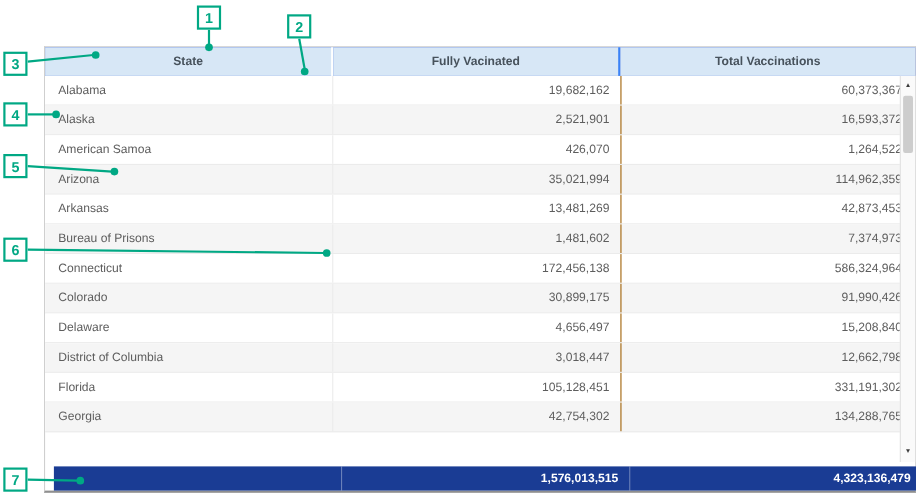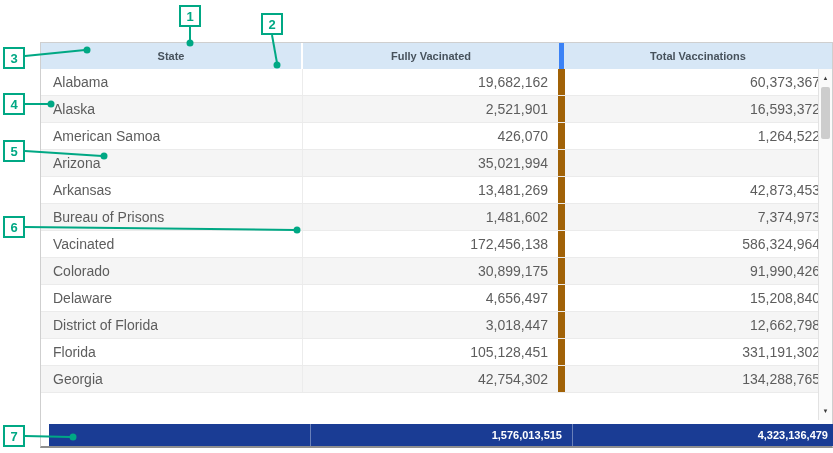--- a/index.html
+++ b/index.html
@@ -7,30 +7,30 @@
   .stage { position:relative; width:833px; height:453px; background:#ffffff; overflow:hidden; }
 
   
   .table-widget { position:absolute; left:40px; top:42px; width:793px; height:406px;
                   background:#ffffff; border:1px solid #cfcfcf; border-bottom:2px solid #8f8f8f; }
 
   .thead { display:flex; height:26px; background:#1d4ed8; }
   .th { background:#d7e7f6; color:#47525c; font-size:11px; font-weight:bold;
         display:flex; align-items:center; justify-content:center; cursor:pointer; }
   .th.c-state { width:262px; border-right:2px solid #ffffff; }
-  .th.c-fully { width:261px; border-right:5px solid #3b82f6; }
+  .th.c-fully { width:261px; border-right:2px solid #3b82f6; }
   .th.c-total { flex:1; }
 
   .tbody { position:absolute; top:26px; left:0; width:791px; height:351px; overflow:hidden; }
   .trow { display:flex; height:27px; background:#ffffff; border-bottom:1px solid #ebebeb;
-          font-size:14px; color:#5d5d5d; }
+          font-size:11px; color:#5d5d5d; }
   .trow:nth-child(even) { background:#f5f5f5; }
   .td { display:flex; align-items:center; }
   .td.c-state { width:262px; padding-left:12px; border-right:1px solid #ececec; }
-  .td.c-fully { width:262px; justify-content:flex-end; padding-right:10px; border-right:7px solid #a16207; }
+  .td.c-fully { width:262px; justify-content:flex-end; padding-right:10px; border-right:1px solid #a16207; }
   .td.c-total { flex:1; justify-content:flex-end; padding-right:12px; }
 
   
   .total-row { position:absolute; left:8px; bottom:0; width:791px; height:22px;
                background:#1a3c94; display:flex; font-size:11px; font-weight:bold; color:#ffffff; }
   .total-row .td.c-state { border-right:1px solid rgba(255,255,255,0.35); }
   .total-row .td.c-fully { border-right:1px solid rgba(255,255,255,0.35); }
 
   
   .scrollbar { position:absolute; right:0; top:26px; width:14px; height:351px;
@@ -74,48 +74,49 @@
         <div class="td c-total">16,593,372</div>
       </div>
       <div class="trow">
         <div class="td c-state">American Samoa</div>
         <div class="td c-fully">426,070</div>
         <div class="td c-total">1,264,522</div>
       </div>
       <div class="trow">
         <div class="td c-state">Arizona</div>
         <div class="td c-fully">35,021,994</div>
+        <div class="td c-total">114,962,359</div>
       </div>
       <div class="trow">
         <div class="td c-state">Arkansas</div>
         <div class="td c-fully">13,481,269</div>
         <div class="td c-total">42,873,453</div>
       </div>
       <div class="trow">
         <div class="td c-state">Bureau of Prisons</div>
         <div class="td c-fully">1,481,602</div>
         <div class="td c-total">7,374,973</div>
       </div>
       <div class="trow">
-        <div class="td c-state">Vacinated</div>
+        <div class="td c-state">Connecticut</div>
         <div class="td c-fully">172,456,138</div>
         <div class="td c-total">586,324,964</div>
       </div>
       <div class="trow">
         <div class="td c-state">Colorado</div>
         <div class="td c-fully">30,899,175</div>
         <div class="td c-total">91,990,426</div>
       </div>
       <div class="trow">
         <div class="td c-state">Delaware</div>
         <div class="td c-fully">4,656,497</div>
         <div class="td c-total">15,208,840</div>
       </div>
       <div class="trow">
-        <div class="td c-state">District of Florida</div>
+        <div class="td c-state">District of Columbia</div>
         <div class="td c-fully">3,018,447</div>
         <div class="td c-total">12,662,798</div>
       </div>
       <div class="trow">
         <div class="td c-state">Florida</div>
         <div class="td c-fully">105,128,451</div>
         <div class="td c-total">331,191,302</div>
       </div>
       <div class="trow">
         <div class="td c-state">Georgia</div>

